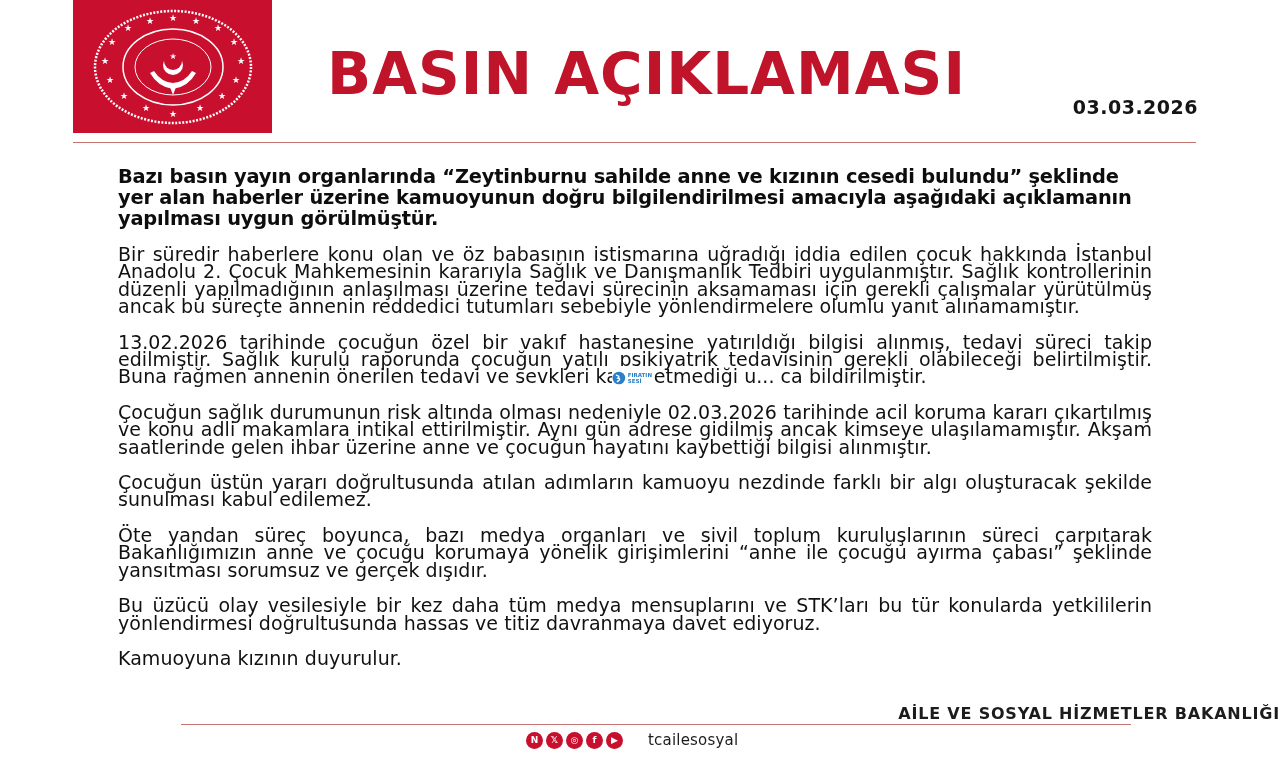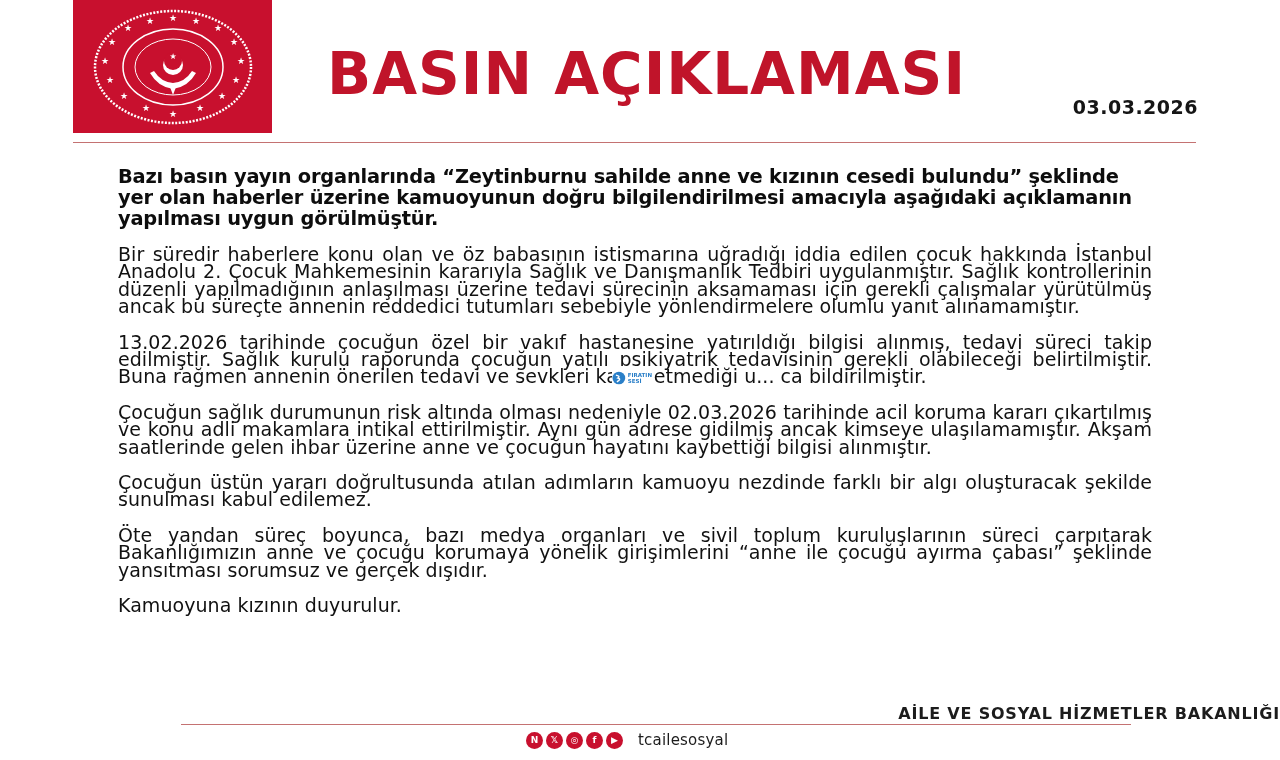--- a/index.html
+++ b/index.html
@@ -141,21 +141,21 @@
       color: #fff;
       display: flex;
       align-items: center;
       justify-content: center;
       font-family: "DejaVu Sans", sans-serif;
       font-weight: bold;
       font-size: 9px;
       line-height: 1;
     }
     .social .handle {
-      margin-left: 12px;
+      margin-left: 22px;
       font-family: "DejaVu Sans", sans-serif;
       font-size: 15px;
       color: #1c1c1c;
       letter-spacing: 0.2px;
     }
   </style>
 </head>
 <body>
 
 <div class="logo-box">
@@ -190,26 +190,27 @@
     <path d="M62 66 Q70 80 85 82 Q100 80 108 66 L104 64 Q97 75 85 76 Q73 75 66 64 Z" fill="#ffffff"></path>
     <path d="M82 80 L85 88 L88 80 Z" fill="#ffffff"></path>
   </svg>
 </div>
 
 <div class="title">BASIN AÇIKLAMASI</div>
 <div class="date">03.03.2026</div>
 <div class="header-rule"></div>
 
 <div class="content">
-  <p class="lead">Bazı basın yayın organlarında “Zeytinburnu sahilde anne ve kızının cesedi bulundu” şeklinde yer olan haberler üzerine kamuoyunun doğru bilgilendirilmesi amacıyla aşağıdaki açıklamanın yapılması uygun görülmüştür.</p>
+  <p class="lead">Bazı basın yayın organlarında “Zeytinburnu sahilde anne ve kızının cesedi bulundu” şeklinde yer alan haberler üzerine kamuoyunun doğru bilgilendirilmesi amacıyla aşağıdaki açıklamanın yapılması uygun görülmüştür.</p>
   <p class="para">Bir süredir haberlere konu olan ve öz babasının istismarına uğradığı iddia edilen çocuk hakkında İstanbul Anadolu 2. Çocuk Mahkemesinin kararıyla Sağlık ve Danışmanlık Tedbiri uygulanmıştır. Sağlık kontrollerinin düzenli yapılmadığının anlaşılması üzerine tedavi sürecinin aksamaması için gerekli çalışmalar yürütülmüş ancak bu süreçte annenin reddedici tutumları sebebiyle yönlendirmelere olumlu yanıt alınamamıştır.</p>
   <p class="para">13.02.2026 tarihinde çocuğun özel bir vakıf hastanesine yatırıldığı bilgisi alınmış, tedavi süreci takip edilmiştir. Sağlık kurulu raporunda çocuğun yatılı psikiyatrik tedavisinin gerekli olabileceği belirtilmiştir. Buna rağmen annenin önerilen tedavi ve sevkleri kabul etmediği u... ca bildirilmiştir.</p>
   <p class="para">Çocuğun sağlık durumunun risk altında olması nedeniyle 02.03.2026 tarihinde acil koruma kararı çıkartılmış ve konu adli makamlara intikal ettirilmiştir. Aynı gün adrese gidilmiş ancak kimseye ulaşılamamıştır. Akşam saatlerinde gelen ihbar üzerine anne ve çocuğun hayatını kaybettiği bilgisi alınmıştır.</p>
   <p class="para">Çocuğun üstün yararı doğrultusunda atılan adımların kamuoyu nezdinde farklı bir algı oluşturacak şekilde sunulması kabul edilemez.</p>
   <p class="para">Öte yandan süreç boyunca, bazı medya organları ve sivil toplum kuruluşlarının süreci çarpıtarak Bakanlığımızın anne ve çocuğu korumaya yönelik girişimlerini “anne ile çocuğu ayırma çabası” şeklinde yansıtması sorumsuz ve gerçek dışıdır.</p>
+  <p class="para">Bu üzücü olay vesilesiyle bir kez daha tüm medya mensuplarını ve STK’ları bu tür konularda yetkililerin yönlendirmesi doğrultusunda hassas ve titiz davranmaya davet ediyoruz.</p>
   <p class="para">Kamuoyuna kızının duyurulur.</p>
 </div>
 
 <div class="watermark">
   <svg width="14" height="14" viewBox="0 0 14 14">
     <circle cx="7" cy="7" r="6.5" fill="#2a7fc8"></circle>
     <path d="M4 4 Q9 5 6 7 Q10 8 5 11" stroke="#ffffff" stroke-width="1.4" fill="none"></path>
   </svg>
   <div>
     <div class="wm-text">FIRATIN</div>

